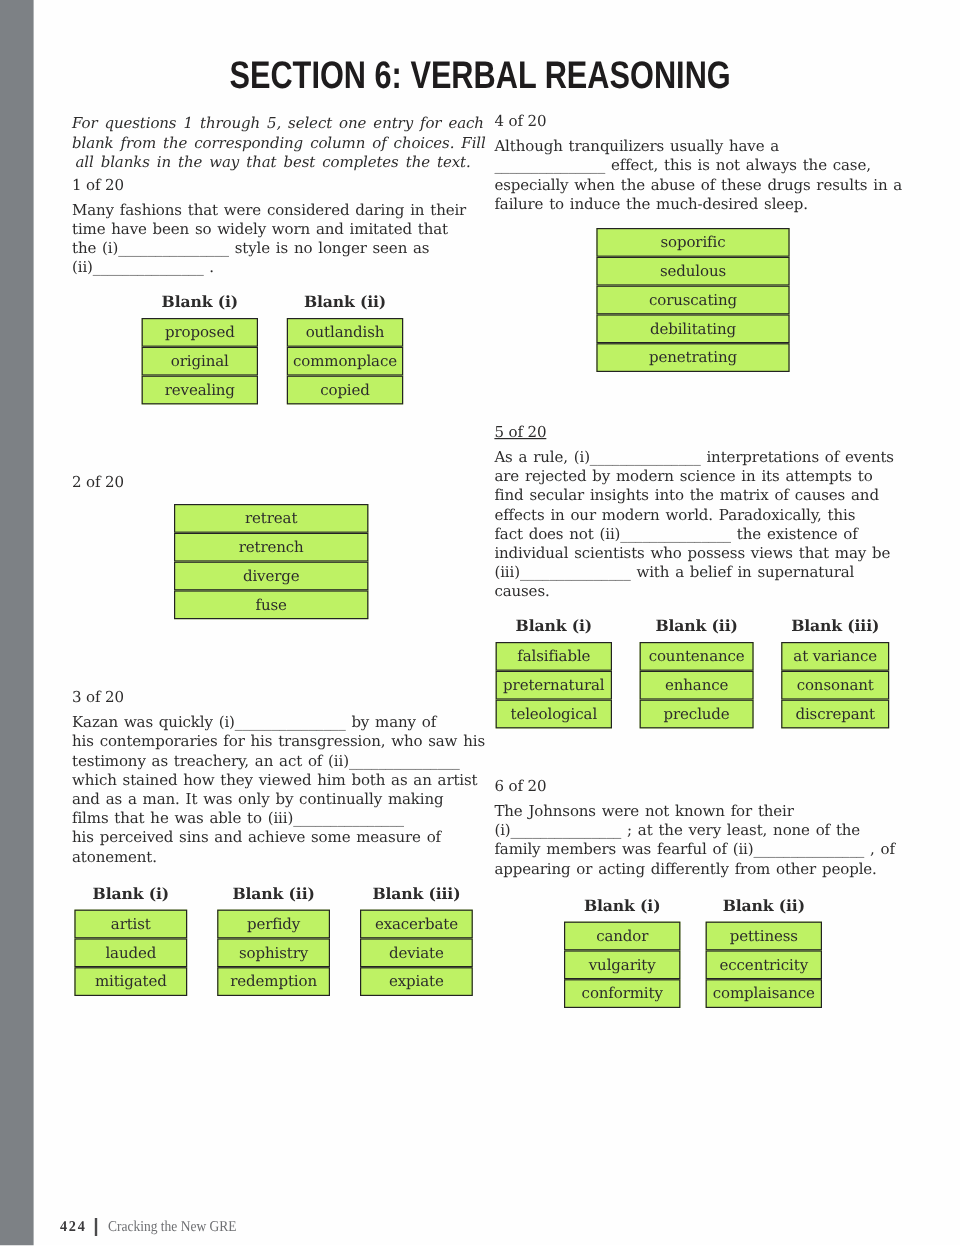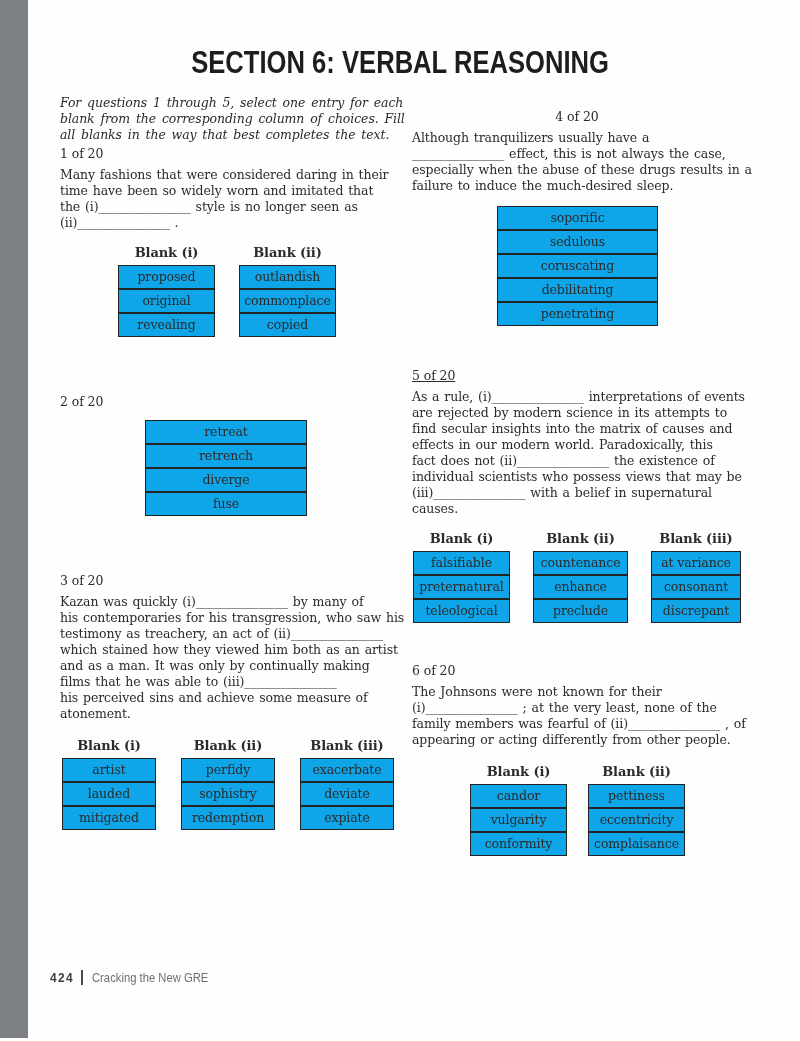--- a/index.html
+++ b/index.html
@@ -6,46 +6,46 @@
   .page{position:relative;width:800px;height:1038px;background:#fefefe;overflow:hidden;
         font-family:"DejaVu Serif",serif;color:#2c2b2b;}
   .spine{position:absolute;left:0;top:0;width:28px;height:1041px;background:#7d8185;}
   .title{position:absolute;top:22px;left:0;right:0;text-align:center;}
   .title span{display:inline-block;transform:scaleX(0.8);transform-origin:center;
         font-family:"Liberation Sans",sans-serif;font-weight:bold;font-size:32px;
         letter-spacing:0px;color:#1e1c1d;white-space:nowrap;}
   .col{position:absolute;font-size:12.5px;line-height:16px;letter-spacing:-0.1px;}
   .col-left{left:60px;top:95px;width:335px;}
   .col-right{left:412px;top:93px;width:330px;}
-  .instructions{font-style:italic;white-space:pre;word-spacing:2px;}
+  .instructions{font-style:italic;white-space:pre;word-spacing:2px;text-align:center;}
   .qnum{margin-top:57px;white-space:pre;}
-  .qnum.first{margin-top:16px;text-align:center;}
+  .qnum.first{margin-top:0;}
   .qnum.q1{margin-top:3px;}
   .qtext{margin-top:5px;white-space:pre;word-spacing:1px;}
   .tables{display:flex;}
   .tgroup{text-align:center;}
   .thead{font-weight:bold;font-size:13px;line-height:15px;margin-bottom:5px;white-space:pre;}
   .opt{border:1px solid #232323;height:22px;line-height:22px;text-align:center;
-       font-size:12.5px;background:#0ea5e9;white-space:pre;}
+       font-size:12.5px;background:#bef264;white-space:pre;}
   .tables-q1{margin-top:14px;margin-left:58px;gap:24px;}
   .tables-q1 .tgroup{width:97px;}
   .tables-q2{margin-top:10px;margin-left:85px;}
   .tables-q2 .tgroup{width:162px;}
   .tables-q3{margin-top:16px;margin-left:2px;gap:25px;}
   .tables-q3 .tgroup{width:94px;}
   .tables-q4{margin-top:12px;margin-left:85px;}
   .tables-q4 .tgroup{width:161px;}
   .tables-q5{margin-top:14px;margin-left:1px;gap:23px;}
   .tables-q5 .tgroup{width:95px;}
   .tables-q5 .tgroup:first-child{width:97px;}
   .tables-q5 .tgroup:last-child{width:90px;}
   .tables-q6{margin-top:16px;margin-left:58px;gap:21px;}
   .tables-q6 .tgroup{width:97px;}
-  .footer{position:absolute;left:50px;top:970px;display:flex;align-items:center;
-          font-family:Liberation Sans, sans-serif;text-align:center;}
+  .footer{position:absolute;left:50px;top:1015px;display:flex;align-items:center;
+          font-family:Liberation Serif, serif;text-align:center;}
   .footer .pnum{font-weight:bold;font-size:12.5px;letter-spacing:1.5px;color:#3b3a3c;
           display:inline-block;transform:scaleX(0.95);transform-origin:left;}
   .footer .fdiv{width:2px;height:15px;background:#4b4a4c;margin:0 9px 0 6px;}
   .footer .btitle{font-size:12.5px;color:#6e6f72;display:inline-block;
           transform:scaleX(0.9);transform-origin:left;white-space:pre;}
 </style>
 </head>
 <body>
 
 <div class="page">

